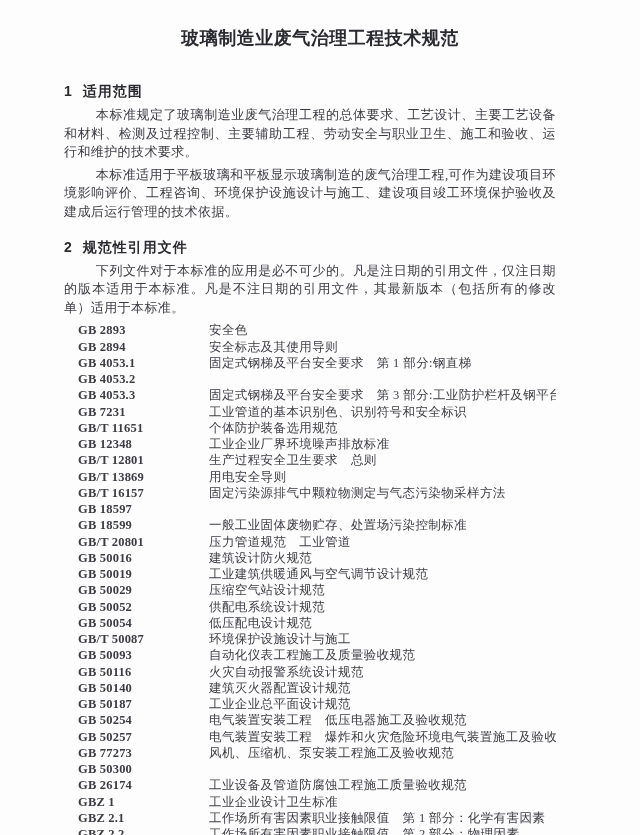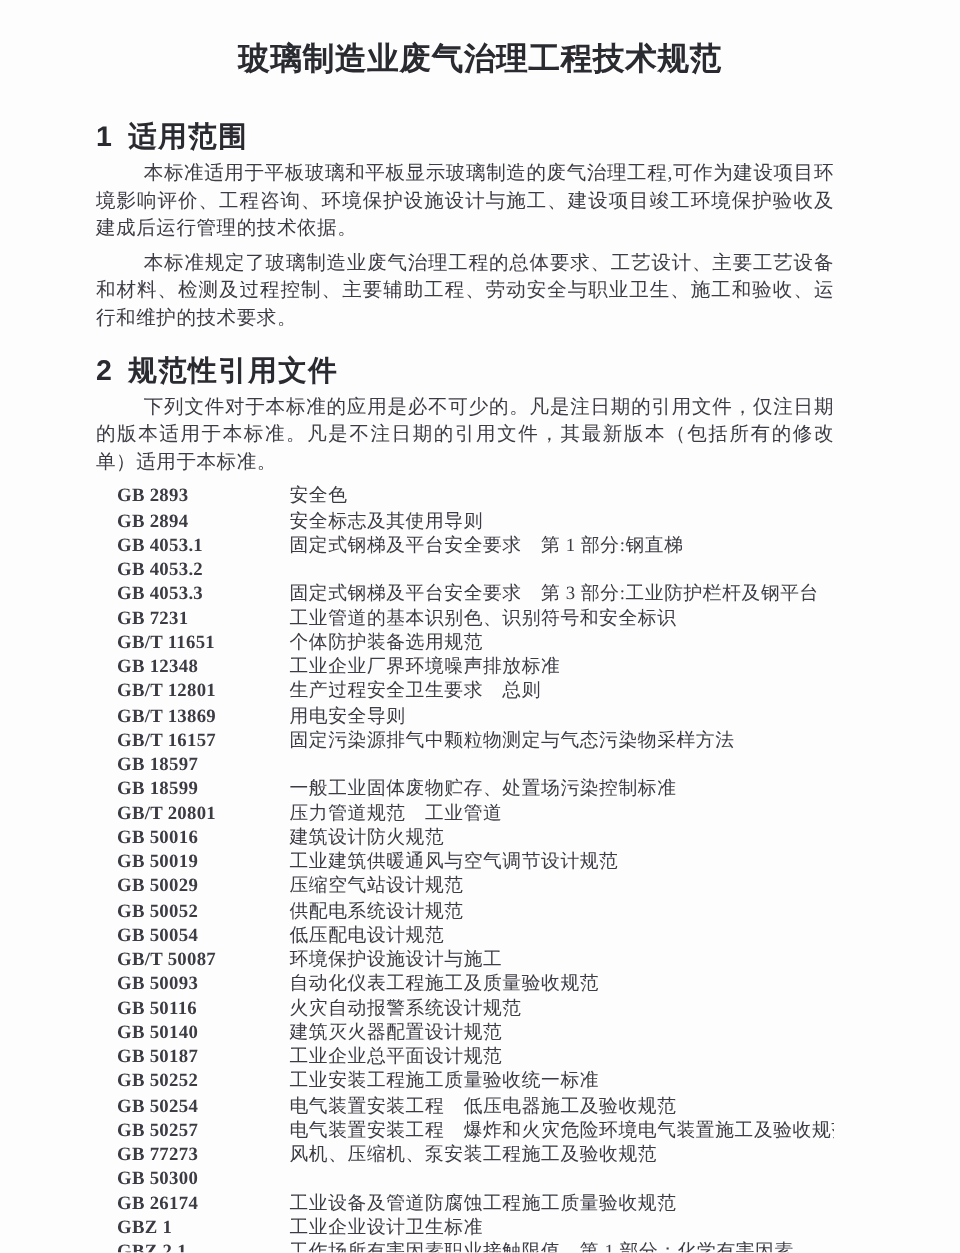--- a/index.html
+++ b/index.html
@@ -15,34 +15,34 @@
     height: 835px;
     margin: 0 auto;
     background: var(--background);
     overflow: hidden;
     font-family: "Liberation Serif", "DejaVu Serif", serif;
     color: var(--text);
   }
   .doc-title {
     padding-top: 26px;
     text-align: center;
-    font-family: Liberation Serif, serif;
+    font-family: Liberation Mono, monospace;
     font-weight: bold;
-    font-size: 21px;
+    font-size: 18px;
     line-height: 26px;
     letter-spacing: 0.5px;
     color: var(--heading);
   }
   .content {
     padding: 0 84px 0 64px;
   }
   .sec-h {
     font-family: "Liberation Sans", "DejaVu Sans", sans-serif;
     font-weight: bold;
-    font-size: 19px;
+    font-size: 14px;
     line-height: 17px;
     color: var(--heading);
   }
   .sec-h .sec-num { display: inline-block; min-width: 7px; }
   .sec-h .sec-title { margin-left: 11px; letter-spacing: 1px; }
   .sec-1 { margin-top: 31px; }
   .sec-2 { margin-top: 17px; }
   .para {
     margin-top: 6px;
     font-size: 13px;
@@ -51,21 +51,21 @@
     text-indent: 2.45em;
     letter-spacing: 0.4px;
     color: var(--text);
   }
   .para + .para { margin-top: 4px; }
   .standards {
     margin-top: 5px;
     font-size: 12.5px;
     line-height: 16.25px;
   }
-  .std-row { display: flex; }
+  .std-row { display: flex; gap: 16px; }
   .std-code {
     flex: none;
     width: 129px;
     padding-left: 14px;
     font-weight: bold;
     letter-spacing: 0.2px;
   }
   .std-title {
     flex: 1;
     letter-spacing: 0.4px;
@@ -78,22 +78,22 @@
 
 <div class="page">
   <h1 class="doc-title">玻璃制造业废气治理工程技术规范</h1>
 
   <div class="content">
 
     <section>
       <h2 class="sec-h sec-1">
         <span class="sec-num">1</span><span class="sec-title">适用范围</span>
       </h2>
+      <p class="para">本标准规定了玻璃制造业废气治理工程的总体要求、工艺设计、主要工艺设备和材料、检测及过程控制、主要辅助工程、劳动安全与职业卫生、施工和验收、运行和维护的技术要求。</p>
       <p class="para">本标准适用于平板玻璃和平板显示玻璃制造的废气治理工程,可作为建设项目环境影响评价、工程咨询、环境保护设施设计与施工、建设项目竣工环境保护验收及建成后运行管理的技术依据。</p>
-      <p class="para">本标准规定了玻璃制造业废气治理工程的总体要求、工艺设计、主要工艺设备和材料、检测及过程控制、主要辅助工程、劳动安全与职业卫生、施工和验收、运行和维护的技术要求。</p>
     </section>
 
     <section>
       <h2 class="sec-h sec-2">
         <span class="sec-num">2</span><span class="sec-title">规范性引用文件</span>
       </h2>
       <p class="para">下列文件对于本标准的应用是必不可少的。凡是注日期的引用文件，仅注日期的版本适用于本标准。凡是不注日期的引用文件，其最新版本（包括所有的修改单）适用于本标准。</p>
 
       <div class="standards" id="standards-list">
   <div class="std-row">
@@ -207,24 +207,20 @@
   <div class="std-row">
     <span class="std-code">GB 50140</span>
     <span class="std-title">建筑灭火器配置设计规范</span>
   </div>
 
   <div class="std-row">
     <span class="std-code">GB 50187</span>
     <span class="std-title">工业企业总平面设计规范</span>
   </div>
 
-  <div class="std-row">
-    <span class="std-code">GB 50252</span>
-    <span class="std-title">工业安装工程施工质量验收统一标准</span>
-  </div>
 
   <div class="std-row">
     <span class="std-code">GB 50254</span>
     <span class="std-title">电气装置安装工程　低压电器施工及验收规范</span>
   </div>
 
   <div class="std-row">
     <span class="std-code">GB 50257</span>
     <span class="std-title">电气装置安装工程　爆炸和火灾危险环境电气装置施工及验收规范</span>
   </div>

